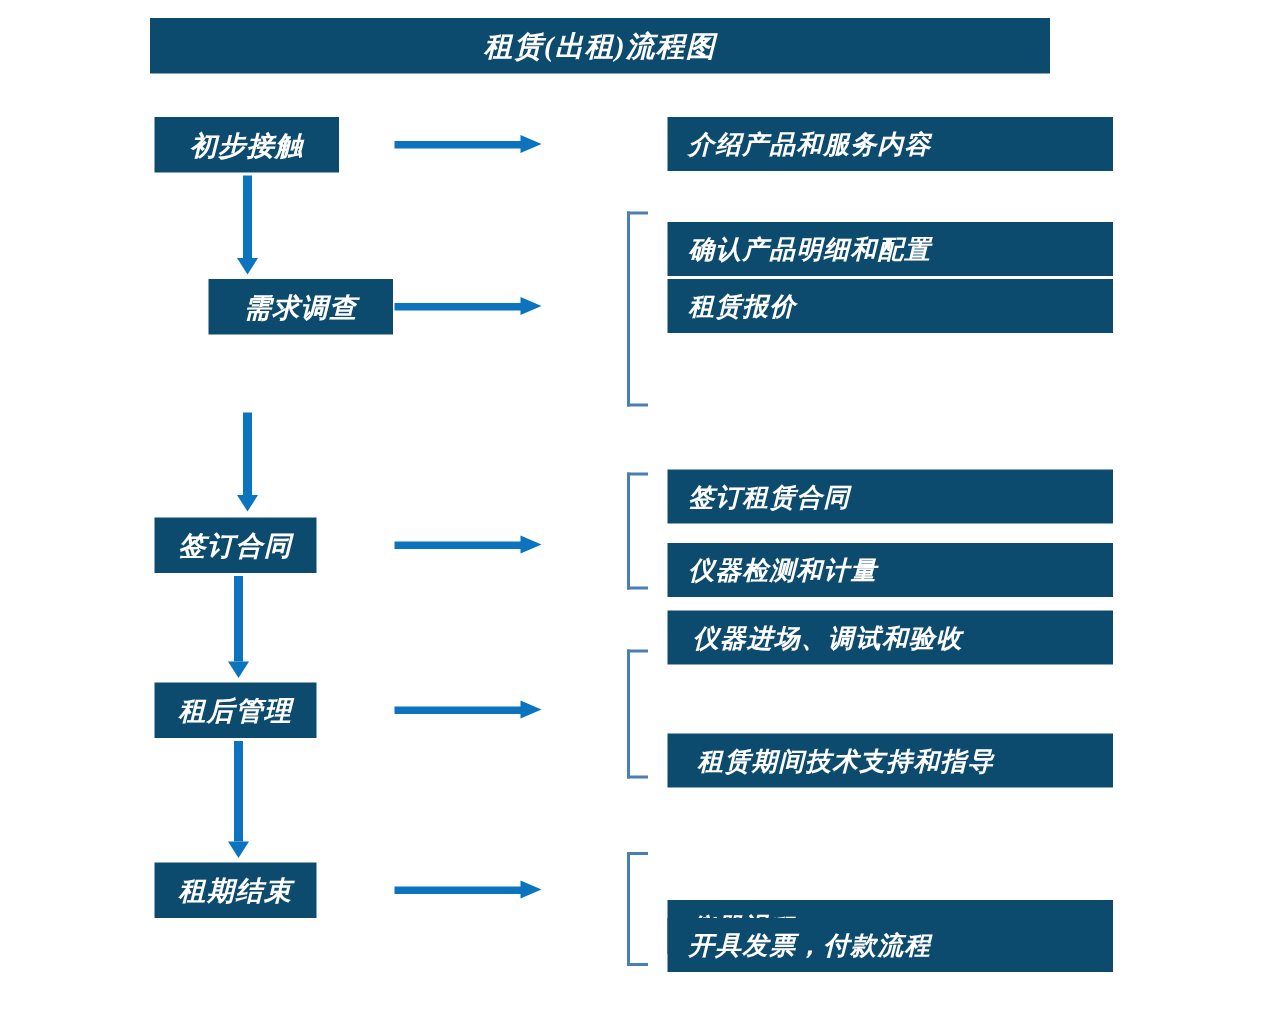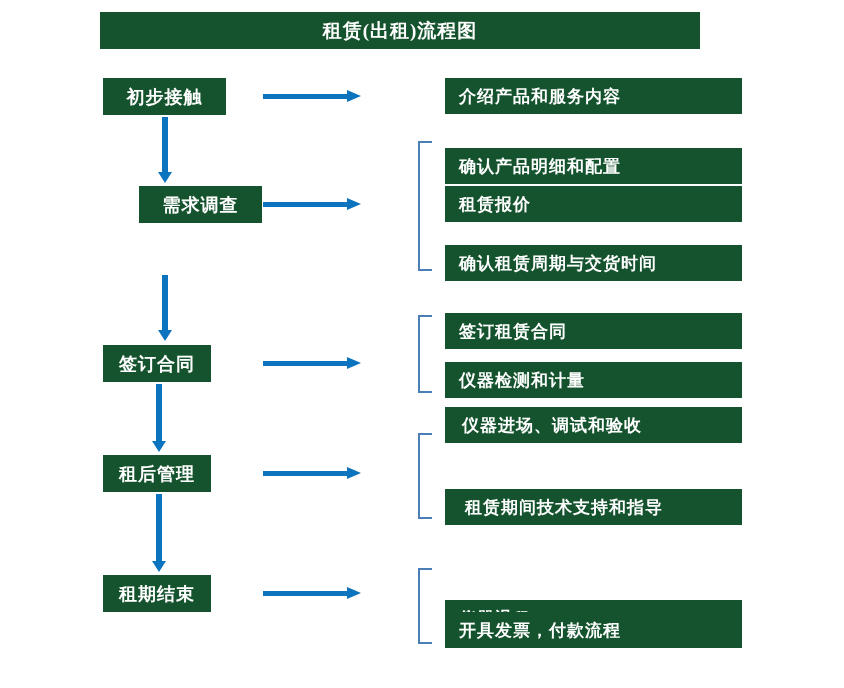--- a/index.html
+++ b/index.html
@@ -9,28 +9,29 @@
     background:#ffffff;
     font-family:"Liberation Serif","DejaVu Serif",serif;
     overflow:hidden;
     position:relative;
   }
   #canvas{position:absolute;left:0;top:0;width:844px;height:688px;}
 
   
   .box{
     position:absolute;
-    background:#14532d;
+    background:#0c4a6e;
     color:#ffffff;
     font-weight:bold;
     display:flex;
     align-items:center;
     box-sizing:border-box;
     letter-spacing:1px;
     white-space:nowrap;
+    font-style:italic;
   }
 
   
   .title-bar{
     left:100px;top:12px;width:600px;height:37px;
     justify-content:center;
     font-size:19px;
   }
 
   
@@ -137,21 +138,20 @@
   </div>
 
   <div class="bracket" style="top:141px;height:130px;"></div>
   <div class="bracket" style="top:315px;height:78px;"></div>
   <div class="bracket" style="top:433px;height:86px;"></div>
   <div class="bracket" style="top:568px;height:76px;"></div>
 
   <div class="box detail" style="top:78px;">介绍产品和服务内容</div>
   <div class="box detail" style="top:135px;margin-top:13px;">确认产品明细和配置</div>
   <div class="box detail" style="top:186px;text-align:right;">租赁报价</div>
-  <div class="box detail" style="top:245px;">确认租赁周期与交货时间</div>
   <div class="box detail" style="top:313px;">签订租赁合同</div>
   <div class="box detail" style="top:362px;">仪器检测和计量</div>
   <div class="box detail" style="top:407px;padding-left:17px;">仪器进场、调试和验收</div>
   <div class="box detail" style="top:489px;padding-left:20px;">租赁期间技术支持和指导</div>
   <div class="box detail" style="top:563px;margin-top:37px;">仪器退租</div>
   <div class="box detail" style="top:612px;">开具发票，付款流程</div>
 
 </div>
 
 </body></html>

